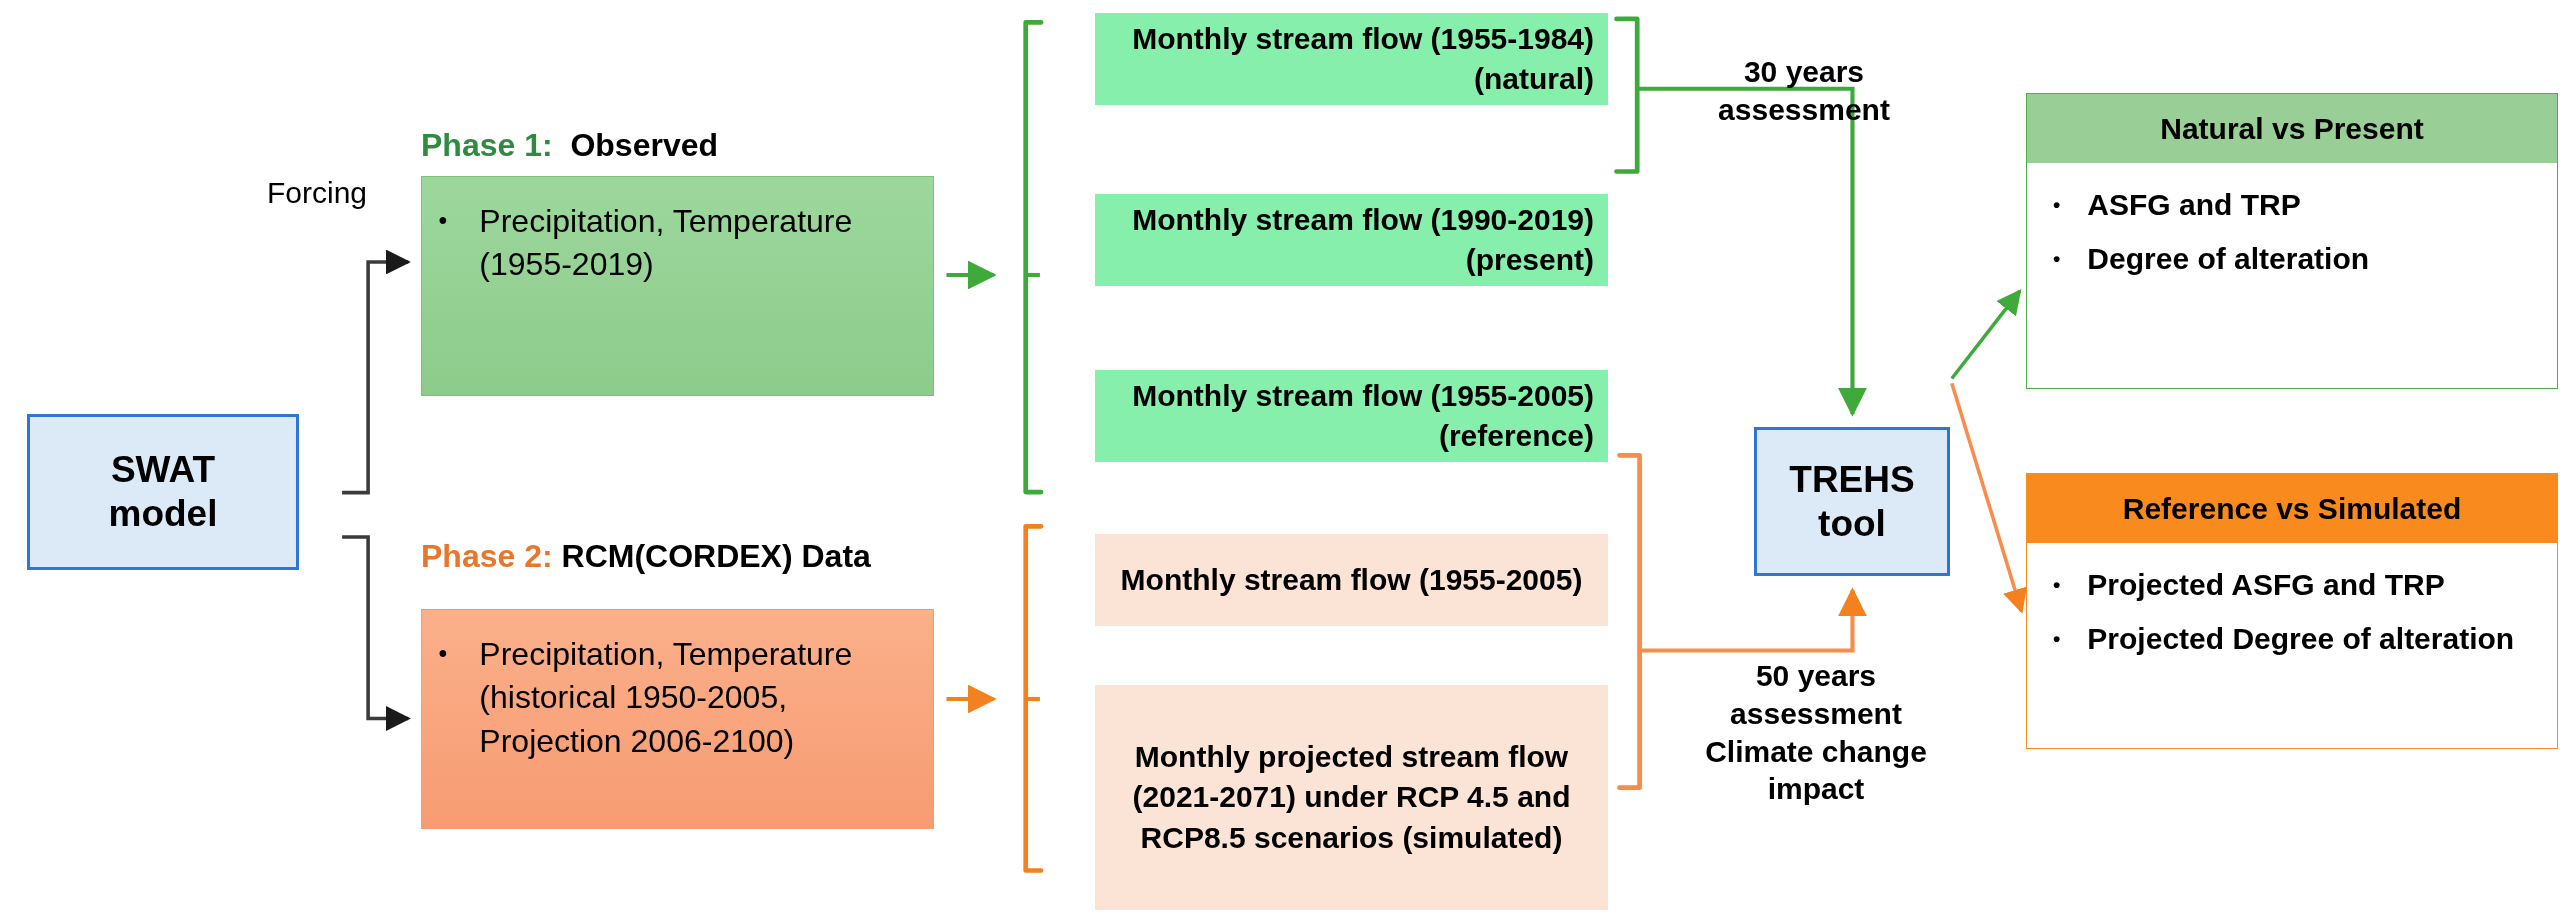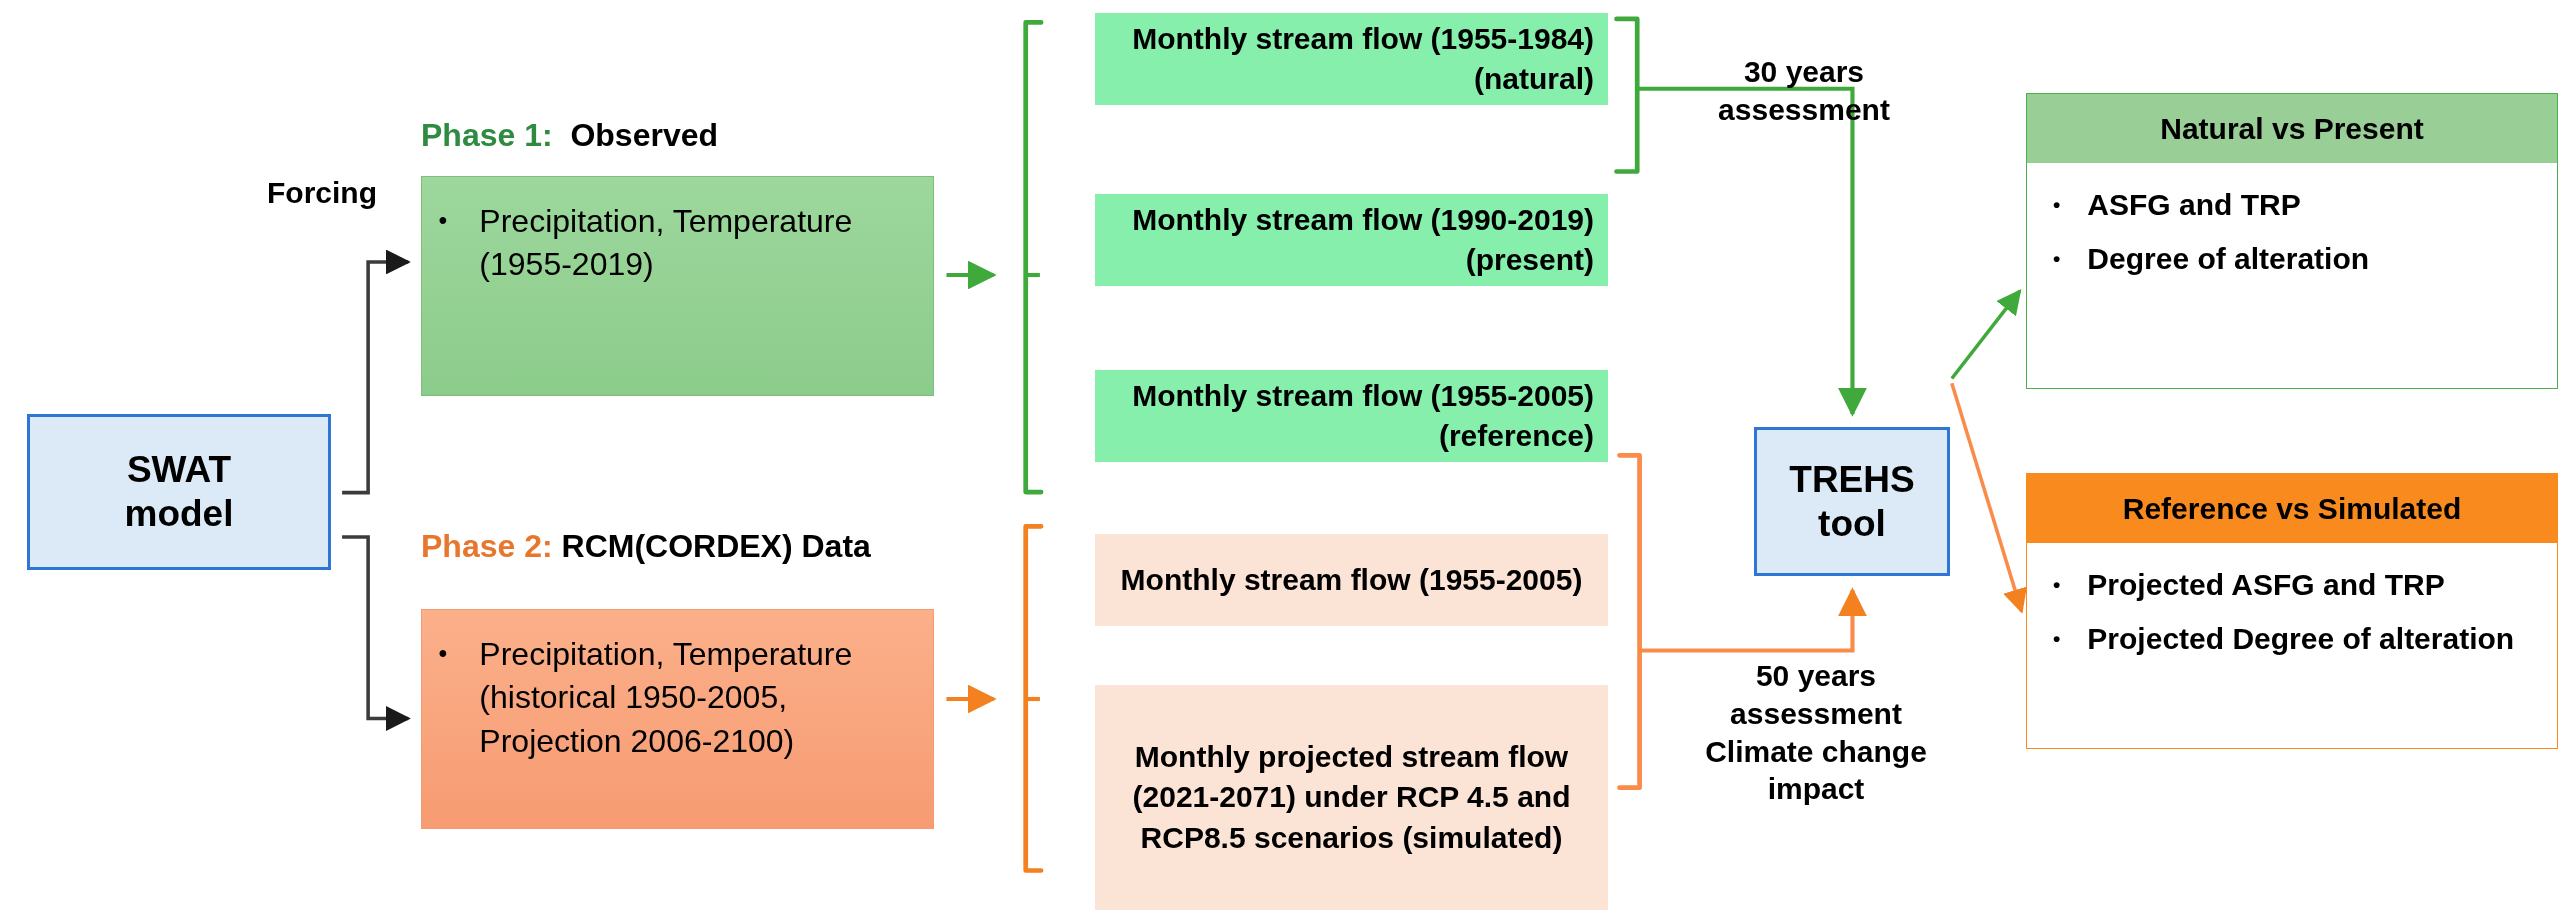--- a/index.html
+++ b/index.html
@@ -6,40 +6,40 @@
   #canvas{
     position:relative;width:2576px;height:919px;
     background:#ffffff;overflow:hidden;
     font-family:"Liberation Sans", sans-serif;
   }
   .abs{position:absolute;box-sizing:border-box;}
   .ctr{display:flex;align-items:center;justify-content:center;text-align:center;}
 
   
   .swat-box{
-    left:27px;top:414px;width:304px;height:156px;
+    left:27px;top:414px;width:272px;height:156px;
     background:#DCEAF7;border:3px solid #2E75D4;
     font-size:37px;font-weight:bold;color:#000;line-height:1.18;
   }
   .phase1-box{
     left:421px;top:176px;width:513px;height:220px;
     background:linear-gradient(180deg,#9DD79C 0%,#8CCC8B 100%);
     border:1.2px solid #7DC07C;
   }
   .phase2-box{
     left:421px;top:609px;width:513px;height:220px;
     background:linear-gradient(180deg,#FBB08A 0%,#F79B72 100%);
     border:1.2px solid #F59A72;
   }
   .bullet-row{display:flex;align-items:flex-start;padding:22.5px 15.4px 0 16.6px;height:100%;box-sizing:border-box;}
   .bullet-dot{flex:0 0 auto;font-size:25px;line-height:1;margin-right:32px;margin-top:8.3px;color:#000;}
   .bullet-text{font-size:32px;line-height:1.36;color:#000;text-align:left;}
   .bullet-text b{font-weight:normal;}
 
-  .phase-label{font-size:32px;font-weight:bold;white-space:nowrap;color:#000;}
+  .phase-label{font-size:32px;font-weight:bold;white-space:nowrap;color:#000;margin-top:10px;}
   .phase-label .p1{color:#2E8B40;}
   .phase-label .p2{color:#E8762C;}
 
   .mid-box{
     left:1095px;width:513px;
     font-size:30px;font-weight:bold;color:#000;line-height:1.34;
     padding:7px 14px;
   }
   .mid-green{background:#86efac;text-align:right;}
   .mid-orange{background:#FBE3D5;}
@@ -56,21 +56,21 @@
   .out-green{border:1.8px solid #4CB04A;}
   .out-green .out-head{background:#9ACE97;}
   .out-orange{border:1.8px solid #F98B1E;}
   .out-orange .out-head{background:#F98B1E;}
   .out-li{display:flex;align-items:flex-start;font-size:30px;font-weight:bold;color:#000;line-height:1.4;margin-bottom:12px;}
   .out-li .d{flex:0 0 auto;font-size:21px;line-height:1;margin-right:27px;margin-top:9.5px;}
   .out-li .t{flex:1 1 auto;text-align:left;}
   .out-li .t.just{text-align:justify;text-align-last:left;}
 
   .plain-label{font-size:30px;font-weight:bold;color:#000;text-align:center;line-height:1.26;white-space:pre-line;}
-  .forcing-label{font-size:30px;font-weight:bold;color:#000;white-space:nowrap;}
+  .forcing-label{font-size:30px;font-weight:normal;color:#000;white-space:nowrap;}
 
   svg.lines{position:absolute;left:0;top:0;width:2576px;height:919px;pointer-events:none;}
 </style>
 </head>
 <body>
 
 <div id="canvas">
 
   <svg class="lines" viewBox="0 0 4355 1554">
     <defs>

